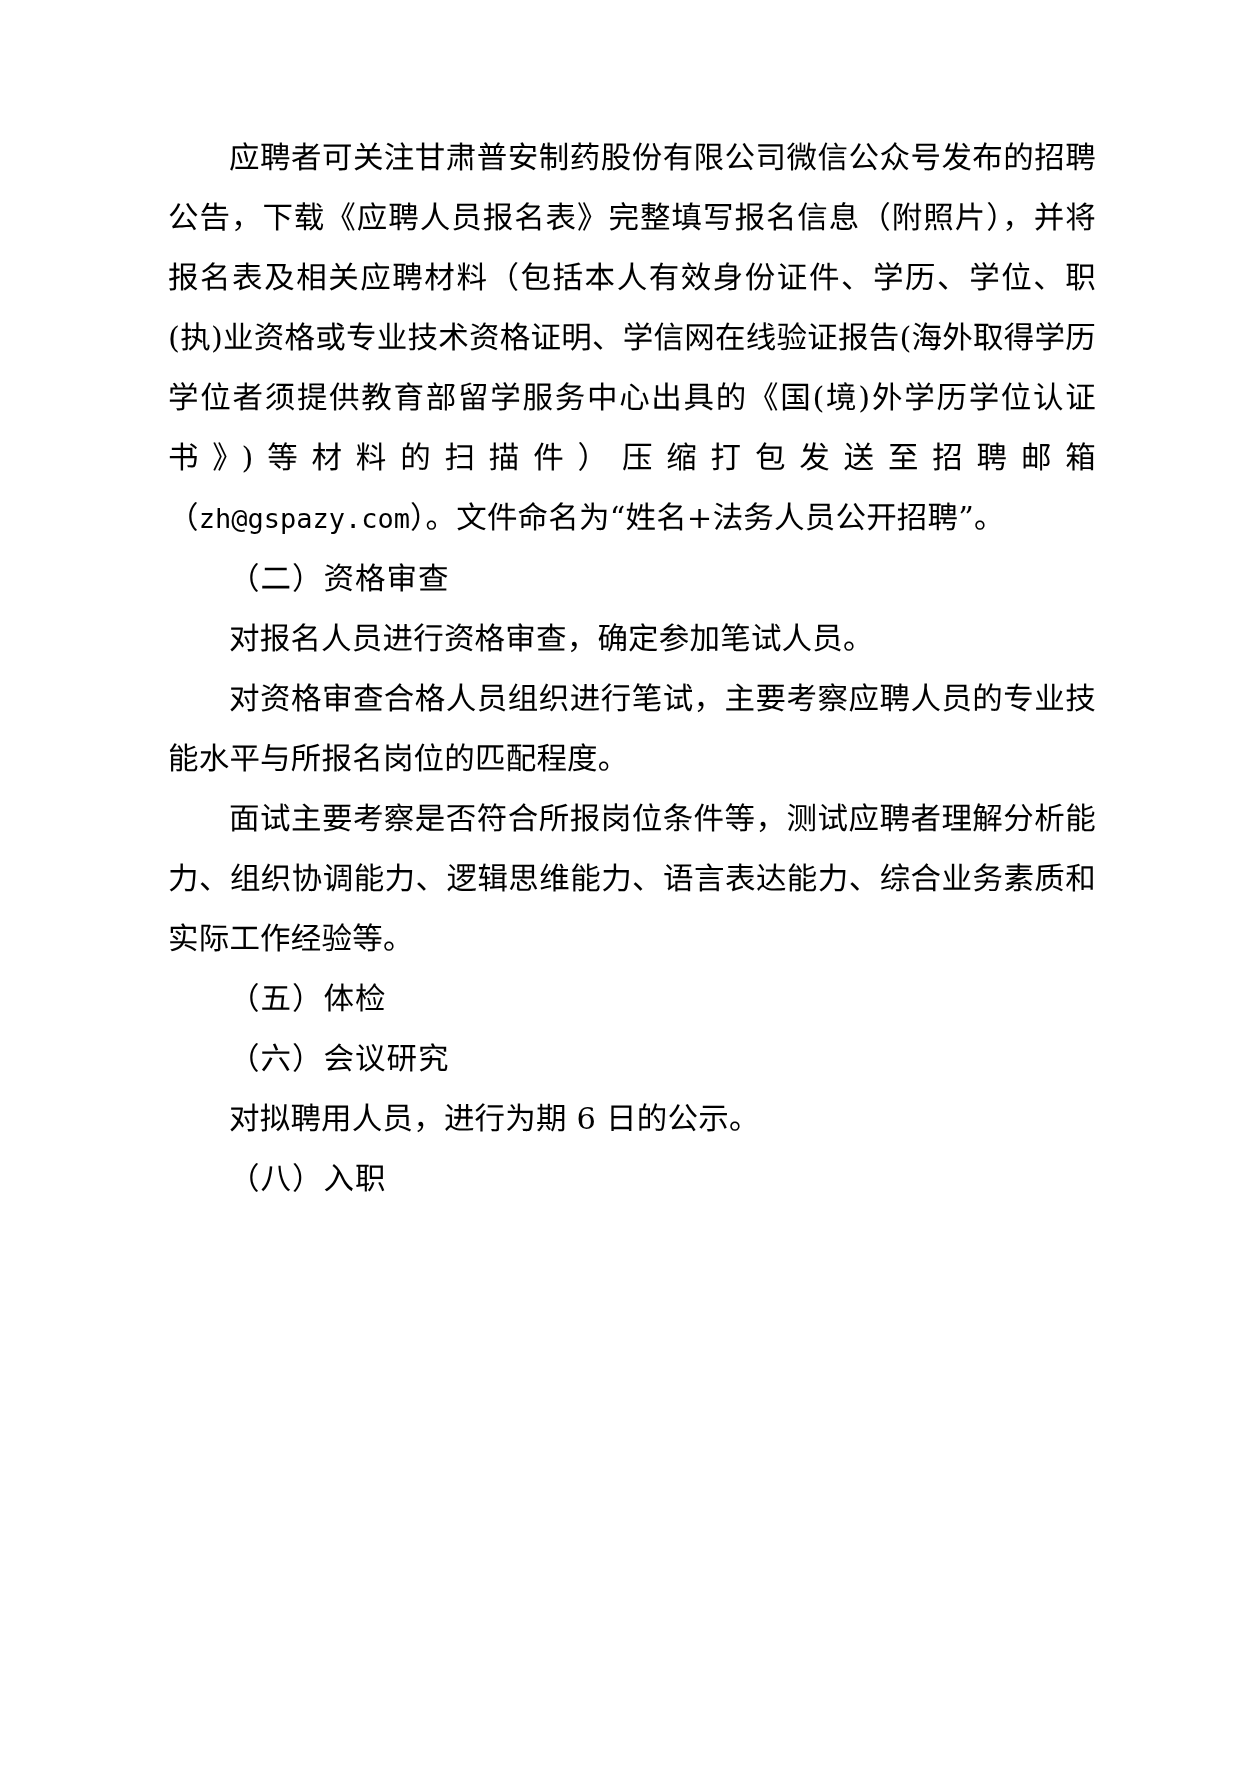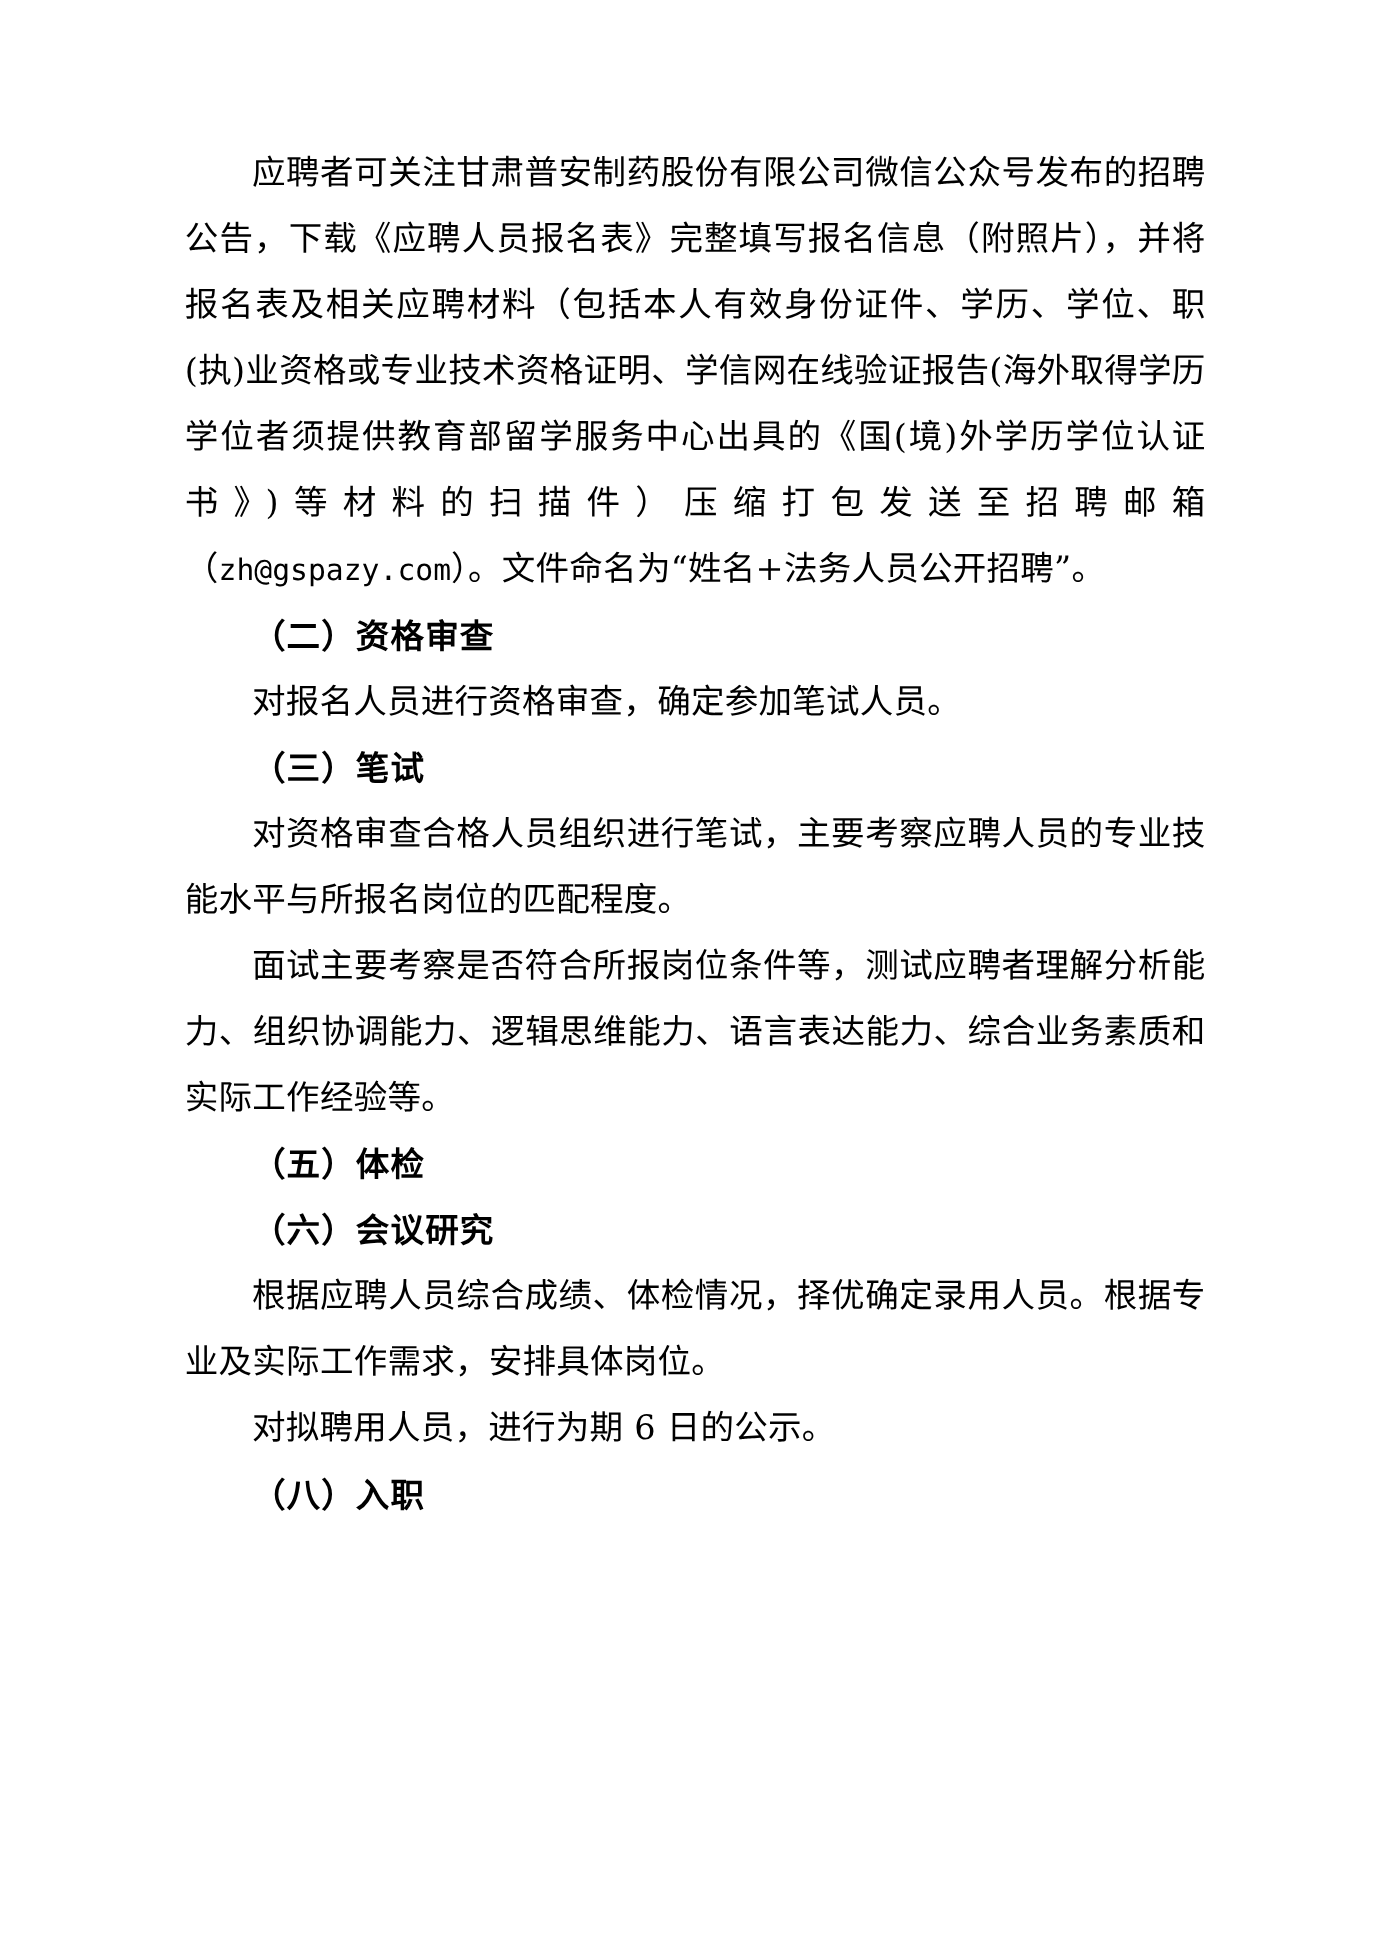--- a/index.html
+++ b/index.html
@@ -30,21 +30,21 @@
   }
   p {
     margin: 0;
     padding: 0;
   }
   .para {
     text-indent: 2em;
   }
   .heading {
     font-family: "DejaVu Serif", "Liberation Serif", serif;
-    font-weight: bold;
+    font-weight: normal;
     text-indent: 2em;
     letter-spacing: 1px;
   }
   .mono {
     font-family: "DejaVu Sans Mono", "Liberation Mono", monospace;
     font-size: 27px;
     letter-spacing: 0px;
   }
   .nowrap { white-space: nowrap; }
 </style>
@@ -52,28 +52,26 @@
 <body>
 
 <div class="page">
   <div class="doc-body">
 
     <p class="para"><span>应聘者可关注甘肃普安制药股份有限公司微信公众号发布的招聘公告，下载《应聘人员报名表》完整填写报名信息（附照片），并将报名表及相关应聘材料（包括本人有效身份证件、学历、学位、职(执)业资格或专业技术资格证明、学信网在线验证报告(海外取得学历学位者须提供教育部留学服务中心出具的《国(境)外学历学位认证书》)等材料的扫描件）压缩打包发送至招聘邮箱（<span class="mono nowrap">zh@gspazy.com</span>）。文件命名为“姓名+法务人员公开招聘”。</span></p>
 
     <p class="heading">（二）资格审查</p>
     <p class="para">对报名人员进行资格审查，确定参加笔试人员。</p>
 
-    <p class="heading">（三）笔试</p>
     <p class="para">对资格审查合格人员组织进行笔试，主要考察应聘人员的专业技能水平与所报名岗位的匹配程度。</p>
 
     <p class="para">面试主要考察是否符合所报岗位条件等，测试应聘者理解分析能力、组织协调能力、逻辑思维能力、语言表达能力、综合业务素质和实际工作经验等。</p>
 
     <p class="heading">（五）体检</p>
 
     <p class="heading">（六）会议研究</p>
-    <p class="para">根据应聘人员综合成绩、体检情况，择优确定录用人员。根据专业及实际工作需求，安排具体岗位。</p>
 
     <p class="para">对拟聘用人员，进行为期 6 日的公示。</p>
 
     <p class="heading">（八）入职</p>
 
   </div>
 </div>
 
 </body></html>

